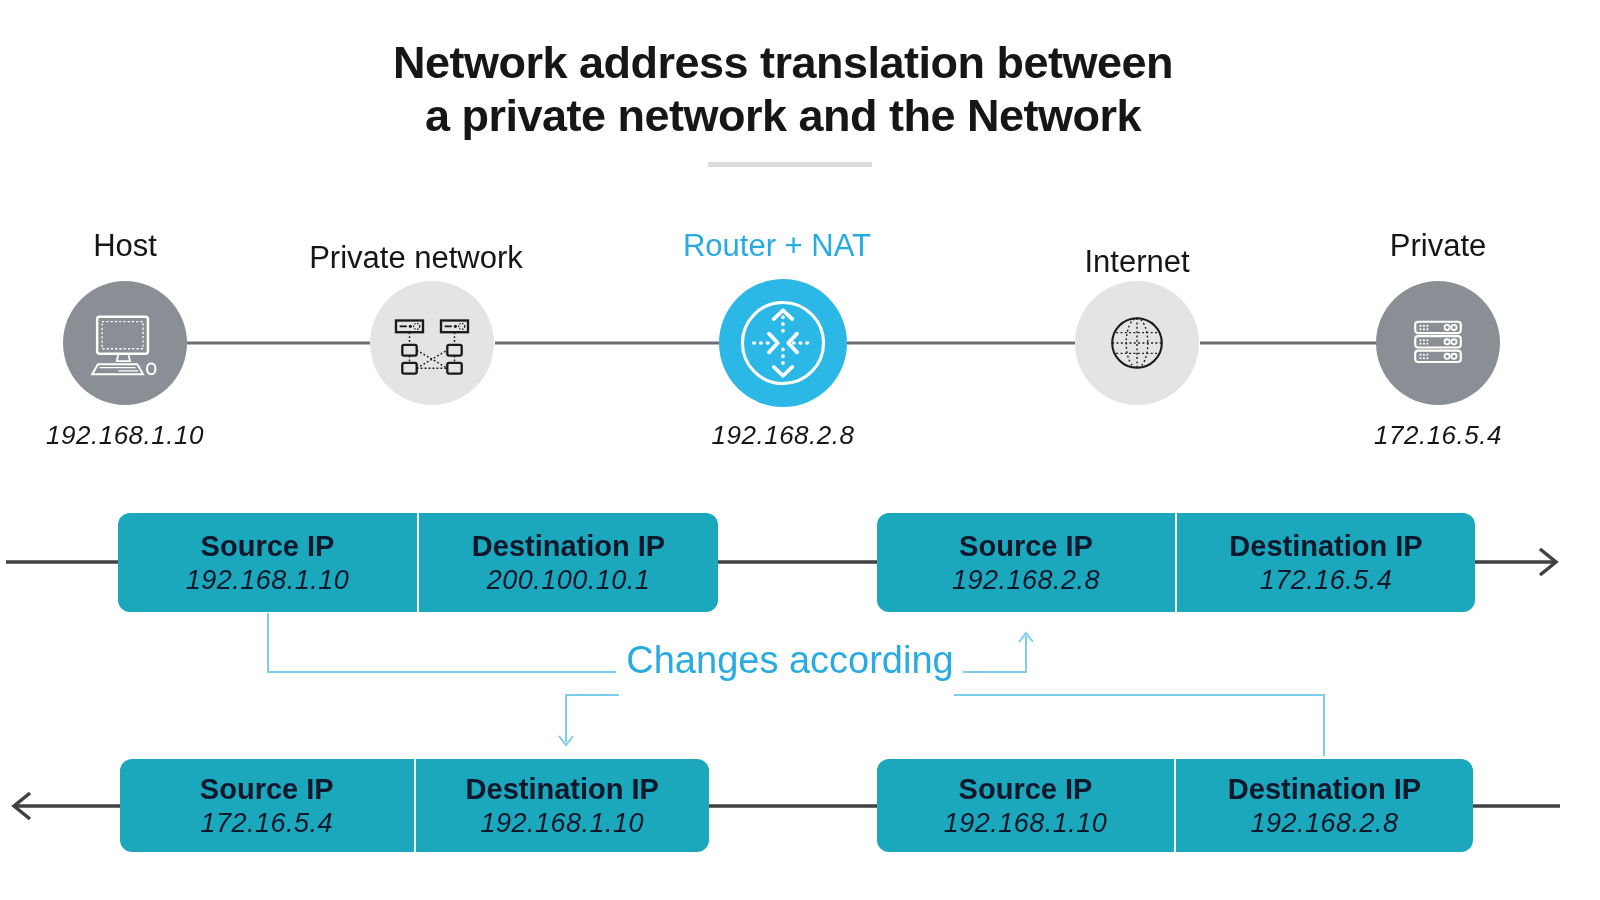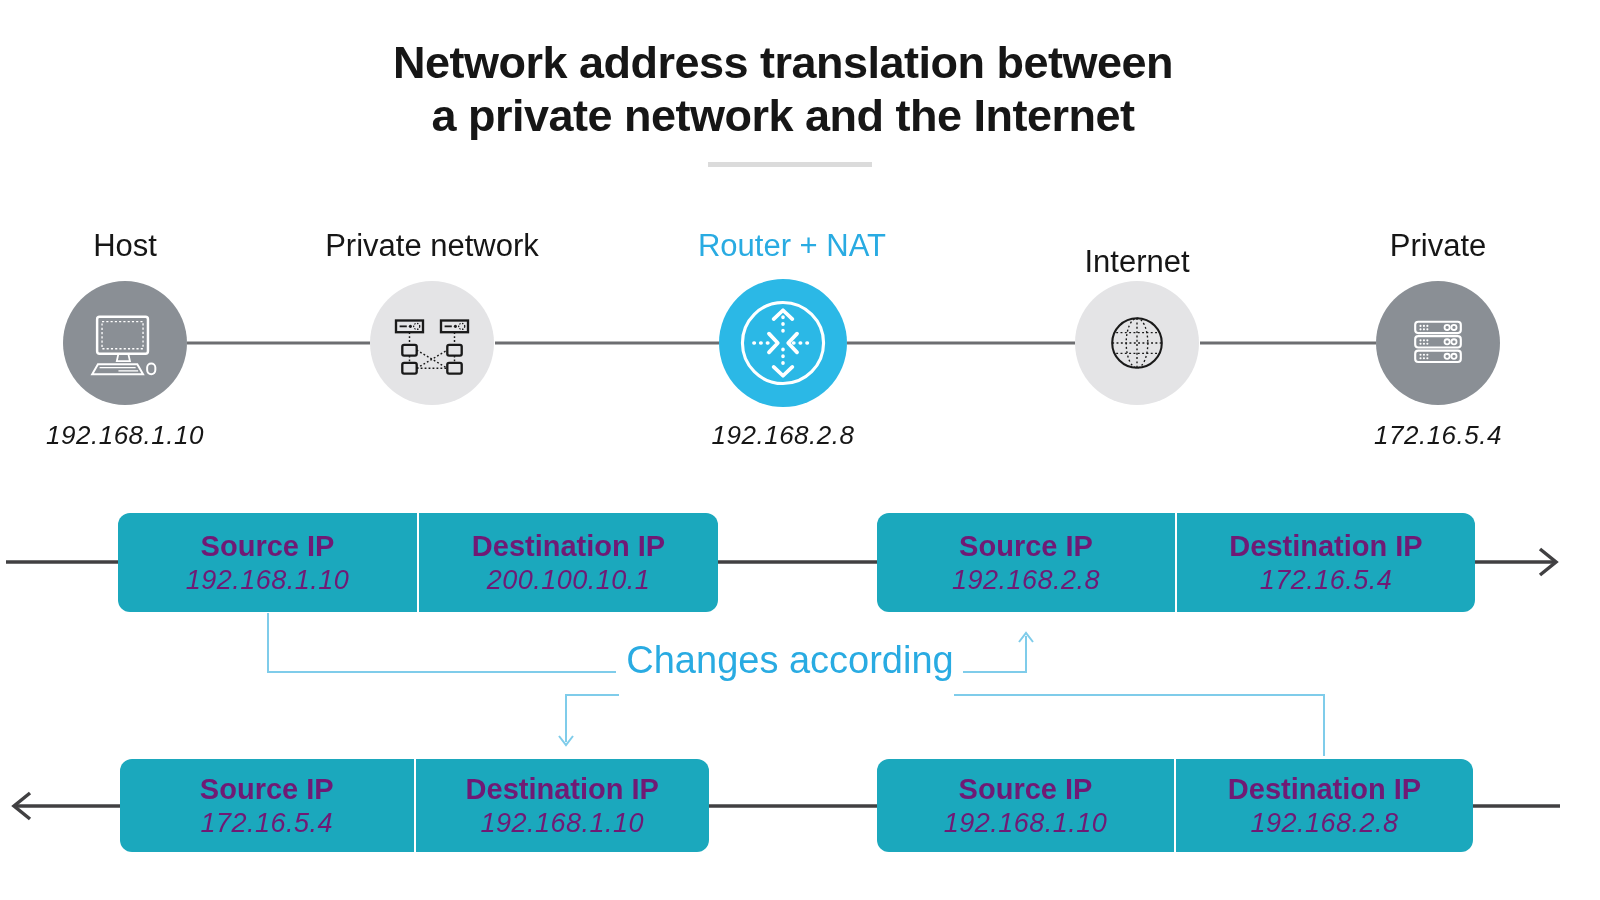--- a/index.html
+++ b/index.html
@@ -29,21 +29,21 @@
   }
   .node-label.cyan{color:var(--accent-cyan);}
   .circle{border-radius:50%;display:flex;align-items:center;justify-content:center;}
   .circle.dark{background:var(--dark-circle);}
   .circle.light{background:var(--light-circle);}
   .circle.cyan{background:var(--router-circle);}
   .node-ip{
     top:420px;width:320px;text-align:center;font-size:26px;font-style:italic;color:var(--ink);letter-spacing:0.5px;
   }
   .pbox{
-    display:flex;background:var(--box-teal);border-radius:12px;color:#701a75;text-align:right;
+    display:flex;background:var(--box-teal);border-radius:12px;color:#0f172a;text-align:right;
   }
   .pbox .cell{flex:1;display:flex;flex-direction:column;align-items:center;justify-content:center;gap:3px;}
   .pbox .vdiv{width:2px;background:#fff;margin:0;}
   .cell-label{font-size:29px;font-weight:700;line-height:32px;}
   .cell-value{font-size:27px;font-style:italic;line-height:30px;letter-spacing:0.5px;}
   .annotation{
     left:540px;top:644px;width:500px;text-align:center;
     font-size:38px;line-height:33px;font-weight:500;color:var(--accent-cyan);
   }
   svg.overlay{left:0;top:0;pointer-events:none;}
@@ -82,27 +82,27 @@
       <path d="M963 672 H1026 V636"></path>
       <path d="M1019 642 L1026 633 L1033 642"></path>
       <path d="M619 695 H566 V742"></path>
       <path d="M559 736 L566 745 L573 736"></path>
       <path d="M954 695 H1324 V756"></path>
     </g>
   </svg>
 
   <div class="abs title">
     <div>Network address translation between</div>
-    <div>a private network and the Internet</div>
+    <div>a private network and the Network</div>
   </div>
   <div class="abs title-divider"></div>
 
   <div class="abs node-label" style="left:-35px;">Host</div>
-  <div class="abs node-label" style="left:272px;">Private network</div>
-  <div class="abs node-label cyan" style="left:632px;text-align:center;">Router + NAT</div>
+  <div class="abs node-label" style="left:256px;margin-top:12px;">Private network</div>
+  <div class="abs node-label cyan" style="left:617px;text-align:center;">Router + NAT</div>
   <div class="abs node-label" style="left:977px;margin-top:16px;">Internet</div>
   <div class="abs node-label" style="left:1278px;">Private</div>
 
   <div class="abs circle dark" style="left:63px;top:281px;width:124px;height:124px;">
     <svg width="82" height="82" viewBox="0 0 100 100" fill="none" stroke="#fff">
       <rect x="16" y="18" width="62" height="45" rx="3" stroke-width="3"></rect>
       <rect x="22" y="24" width="50" height="33" stroke-width="1.6" stroke-dasharray="2.6 2.6"></rect>
       <path d="M42 63 L40 72 L56 72 L54 63" stroke-width="2.2"></path>
       <path d="M17 76 L65 76 L72 88 L10 88 Z" stroke-width="2.4"></path>
       <line x1="19" y1="80" x2="63" y2="80" stroke-width="1.6"></line>

